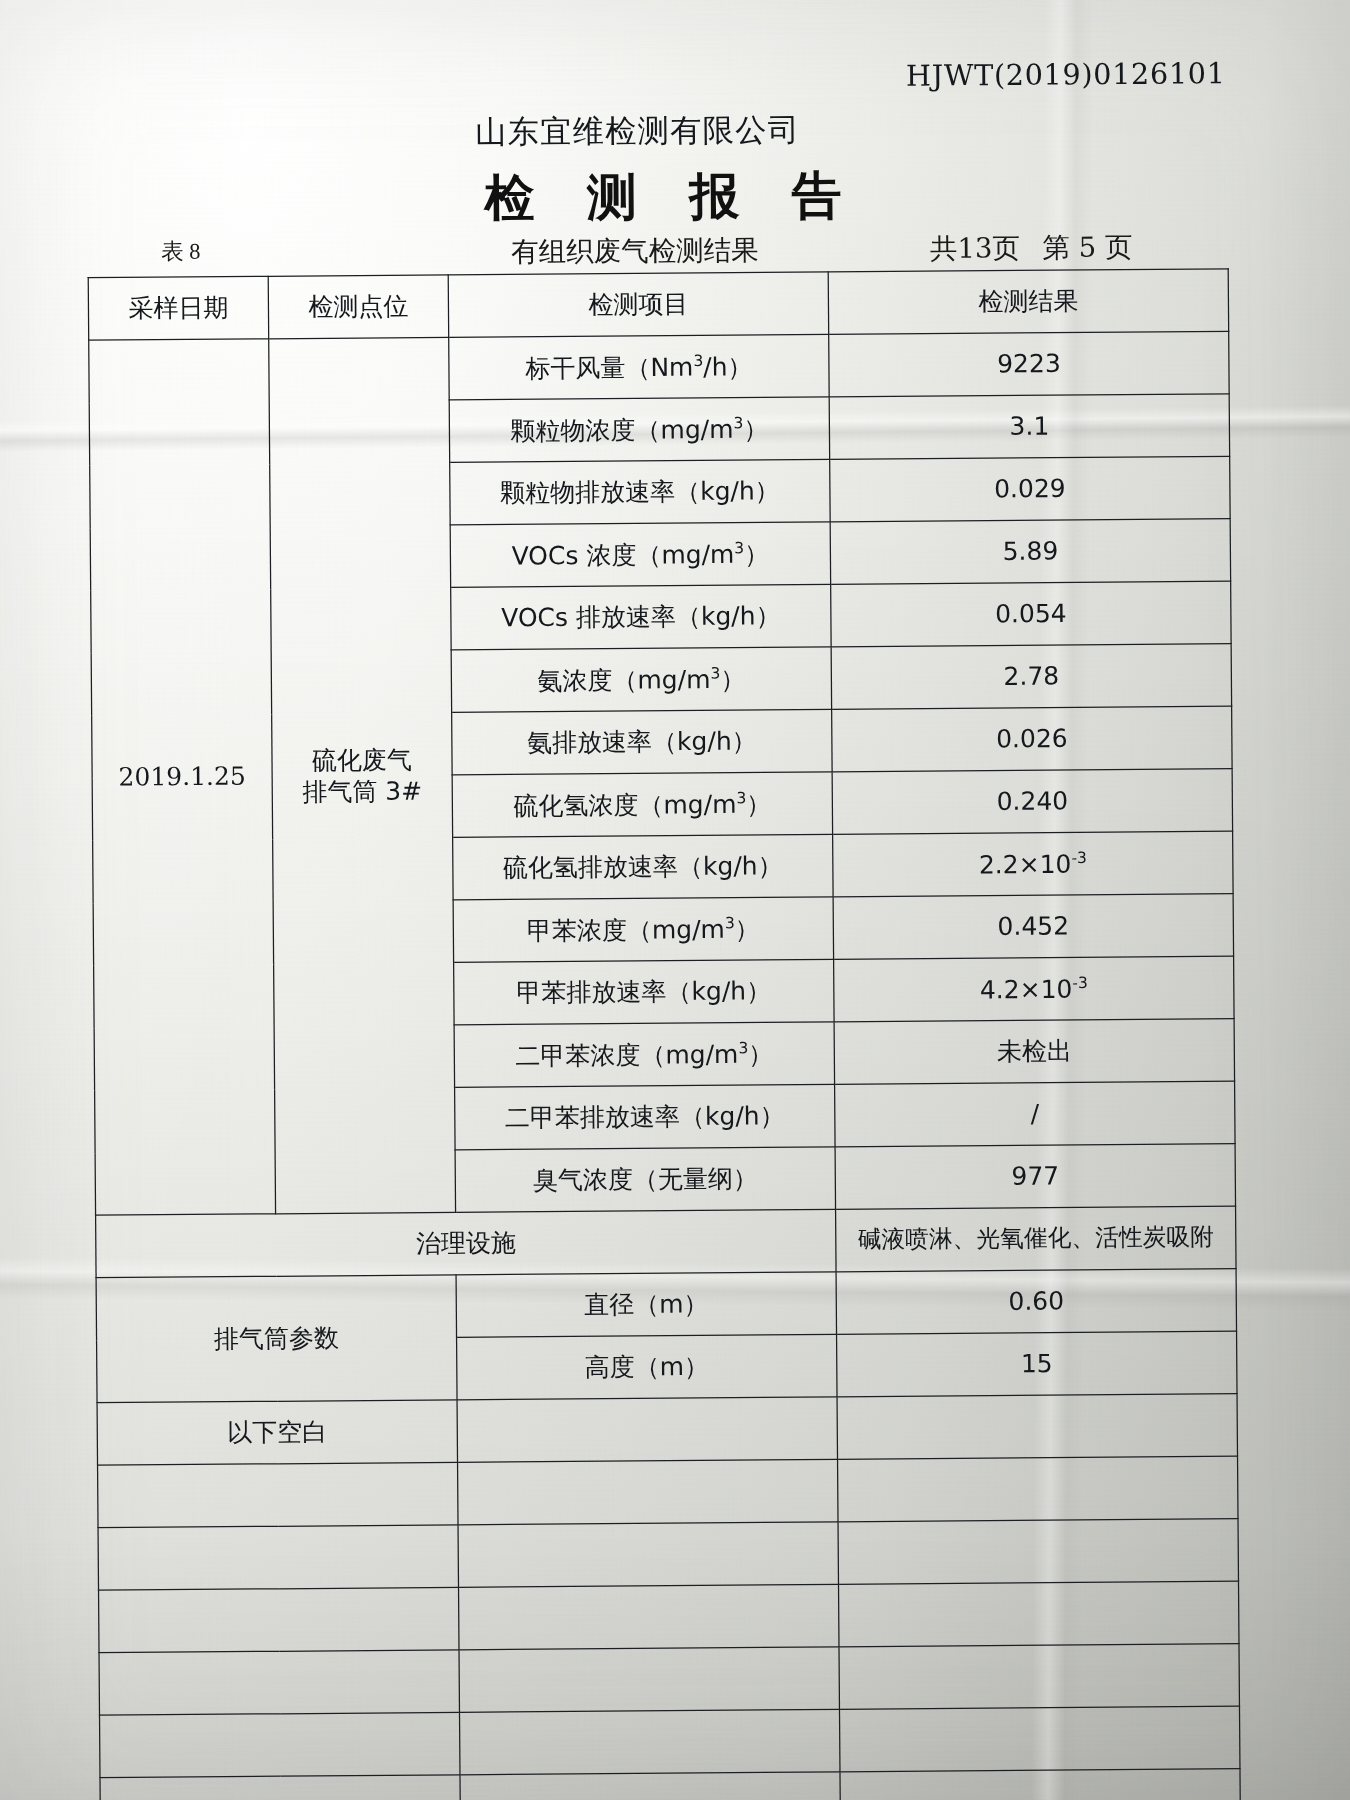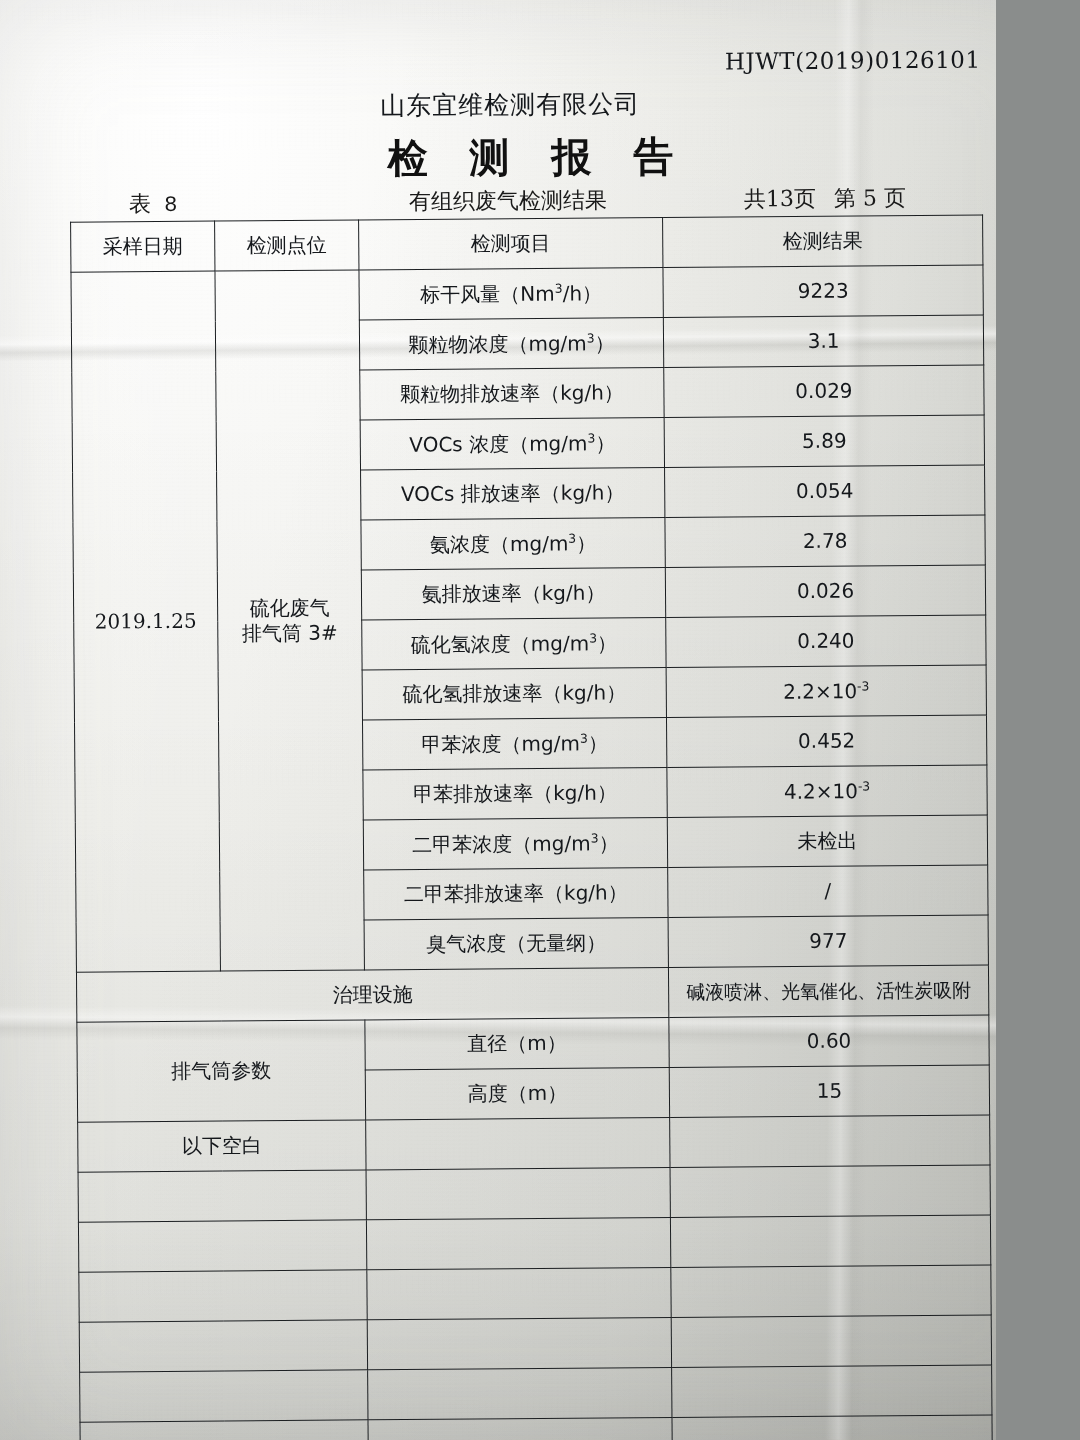--- a/index.html
+++ b/index.html
@@ -2,21 +2,21 @@
 <html><head>
 <meta charset="utf-8">
 <style>
   html, body {
     margin: 0;
     padding: 0;
     background: #8a8d8c;
   }
   .page {
     position: relative;
-    width: 996px;
+    width: 1080px;
     height: 1440px;
     overflow: hidden;
     background: #d8d9d4;
     font-family: "DejaVu Sans", "Liberation Sans", sans-serif;
     color: #1a1a1a;
   }
   
   .paper {
     position: absolute;
     left: -20px;
@@ -89,22 +89,22 @@
     font-size: 40px;
     font-weight: bold;
     letter-spacing: 14px;
     font-family: "DejaVu Serif", "Liberation Serif", serif;
     color: #111;
   }
   .tbl-no {
     position: absolute;
     left: 133px;
     top: 186px;
-    font-size: 22px;
-    font-family: Liberation Mono, monospace;
+    font-size: 18px;
+    font-family: Liberation Serif, serif;
   }
   .tbl-caption {
     position: absolute;
     left: 413px;
     top: 186px;
     font-size: 22px;
   }
   .pageinfo {
     position: absolute;
     left: 748px;

